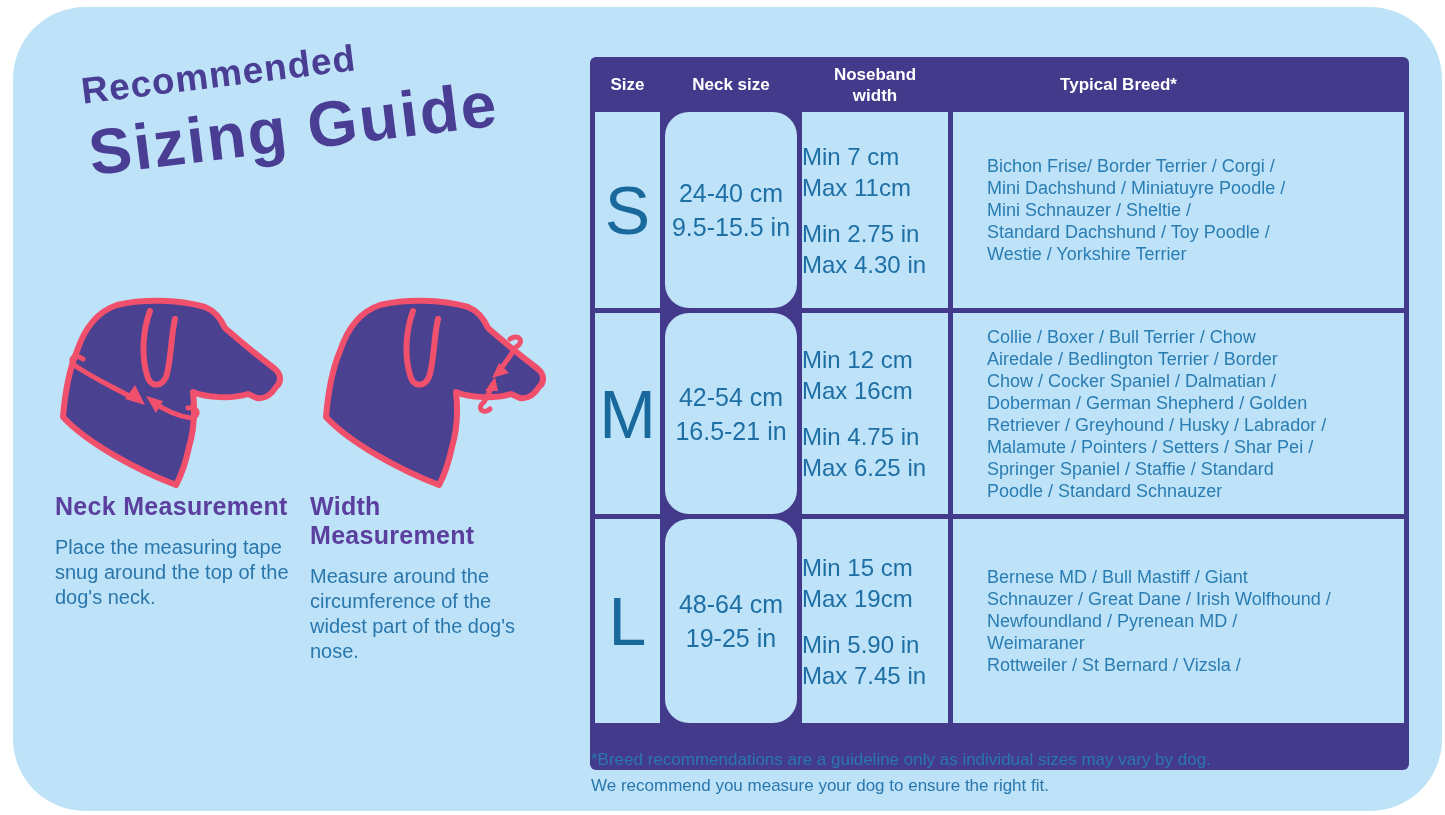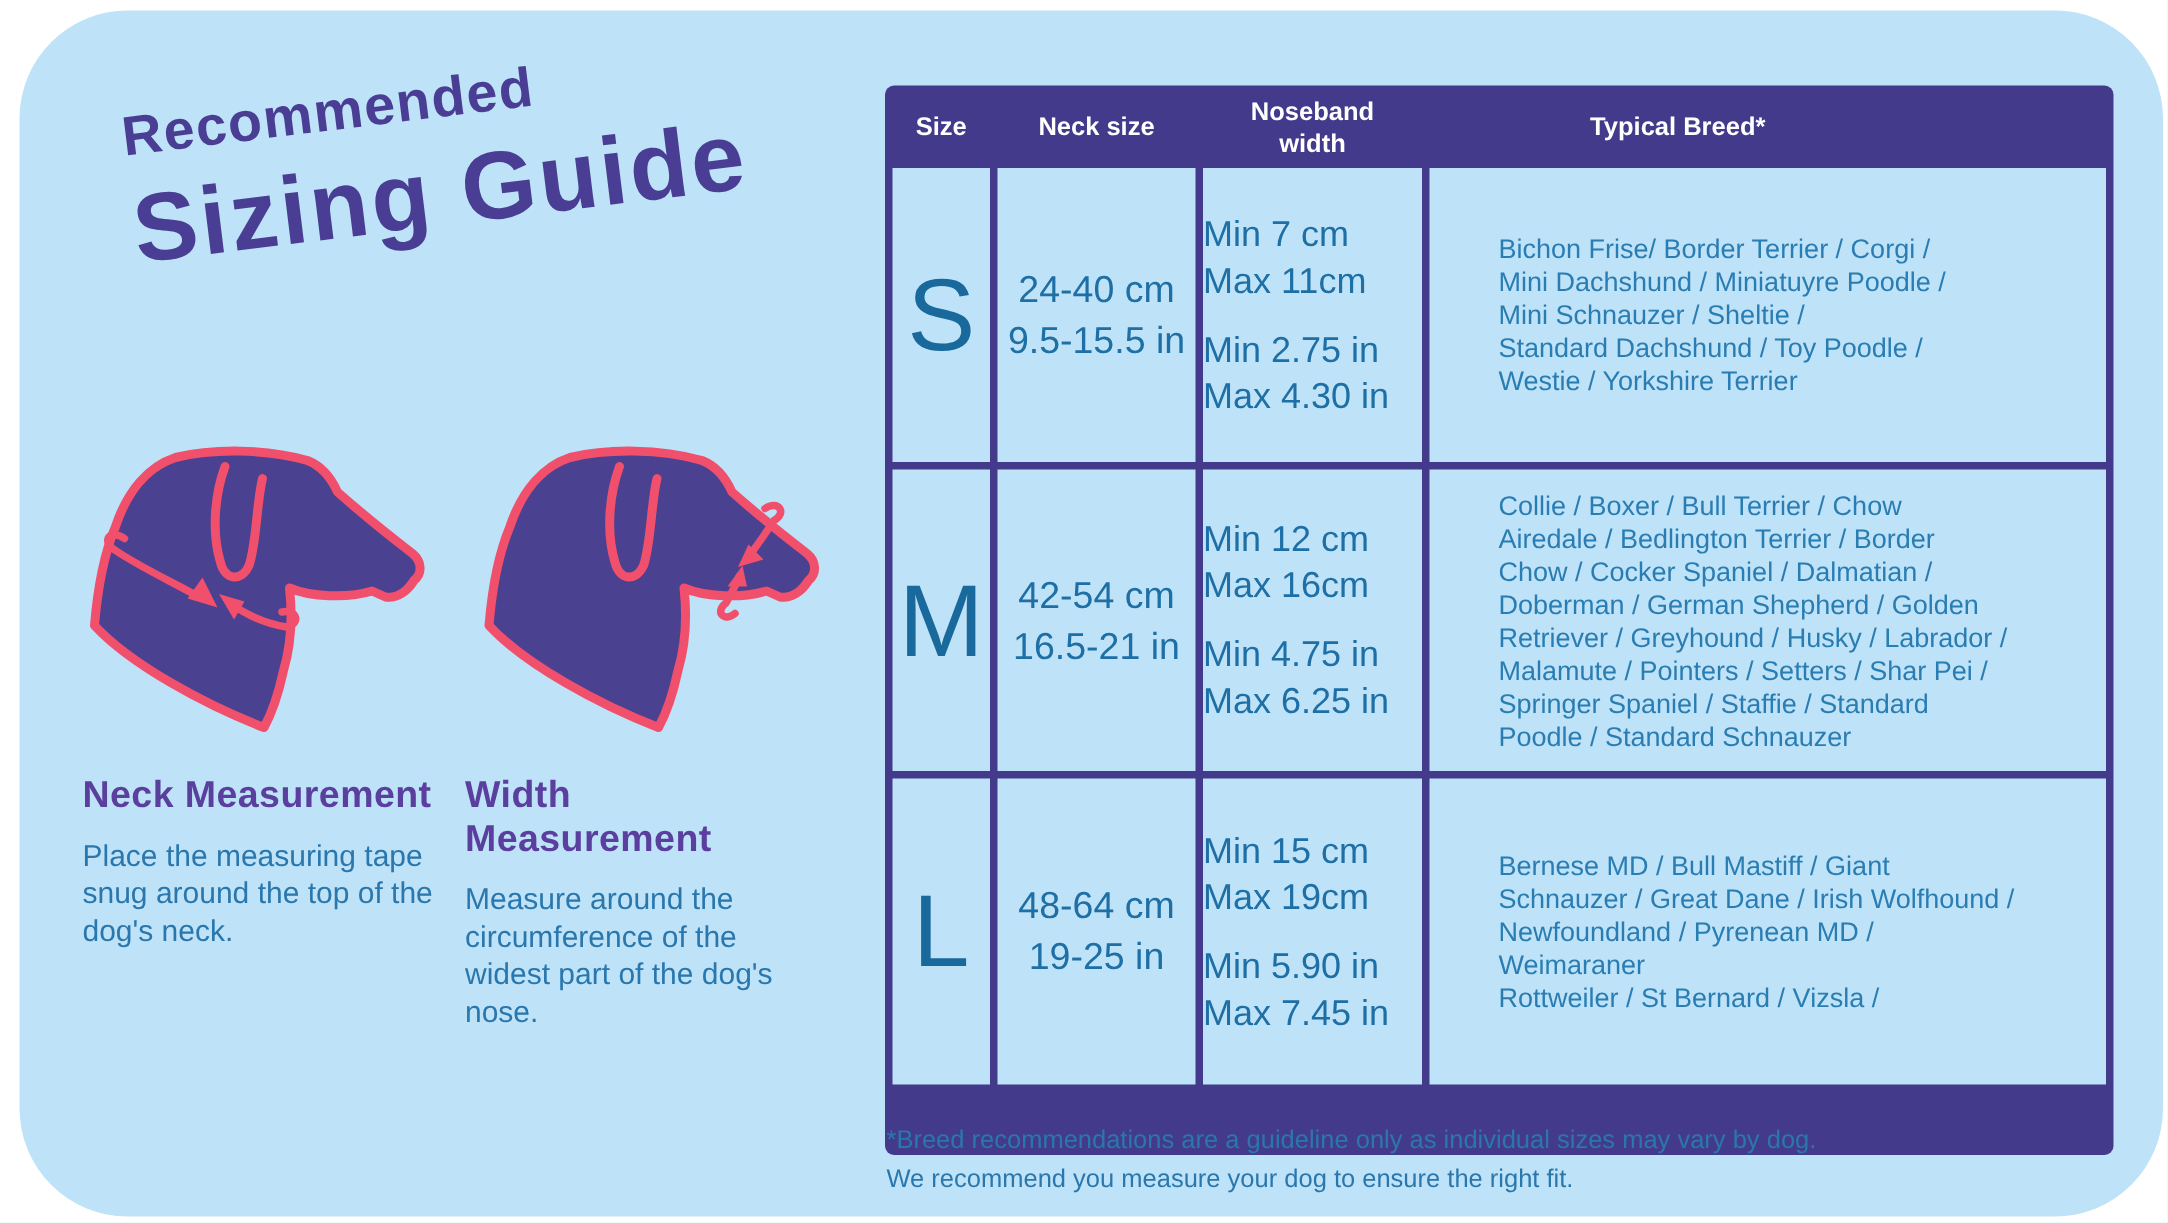--- a/index.html
+++ b/index.html
@@ -34,21 +34,21 @@
     font-size: 64px;
     font-weight: 700;
     letter-spacing: 2px;
     margin-top: 4px;
   }
   
   .dog-svg { position: absolute; width: 230px; height: 215px; }
   .dog-svg.dog1 { left: 44px; top: 268px; }
   .dog-svg.dog2 { left: 307px; top: 268px; }
   
-  .mcol { position: absolute; top: 485px; margin-top: 24px; }
+  .mcol { position: absolute; top: 485px; }
   .mcol.col1 { left: 42px; width: 256px; }
   .mcol.col2 { left: 297px; width: 242px; }
   .mcol h3 {
     margin: 0 0 14px 0;
     font-size: 25px;
     font-weight: 700;
     color: #5b3f9e;
     letter-spacing: 0.3px;
   }
   .mcol p {
@@ -94,31 +94,32 @@
     align-items: center;
     font-size: 68px;
     font-weight: 300;
     color: #19699d;
   }
   .td.neck-cell {
     align-items: center;
     font-size: 25px;
     line-height: 34px;
     color: #1d6fa5;
+    border-radius: 24px;
   }
   .td.neck-cell > div { text-align: left; }
   .td.nose-cell {
     font-size: 24px;
     line-height: 31px;
     color: #1d6fa5;
     white-space: nowrap;
   }
   .nose-group + .nose-group { margin-top: 15px; }
   .td.breed-cell {
-    padding-left: 46px;
+    padding-left: 34px;
     padding-right: 10px;
     font-size: 18px;
     line-height: 22px;
     color: #2a7db3;
     white-space: nowrap;
   }
   
   .footnote {
     position: absolute;
     left: 578px; top: 740px;

